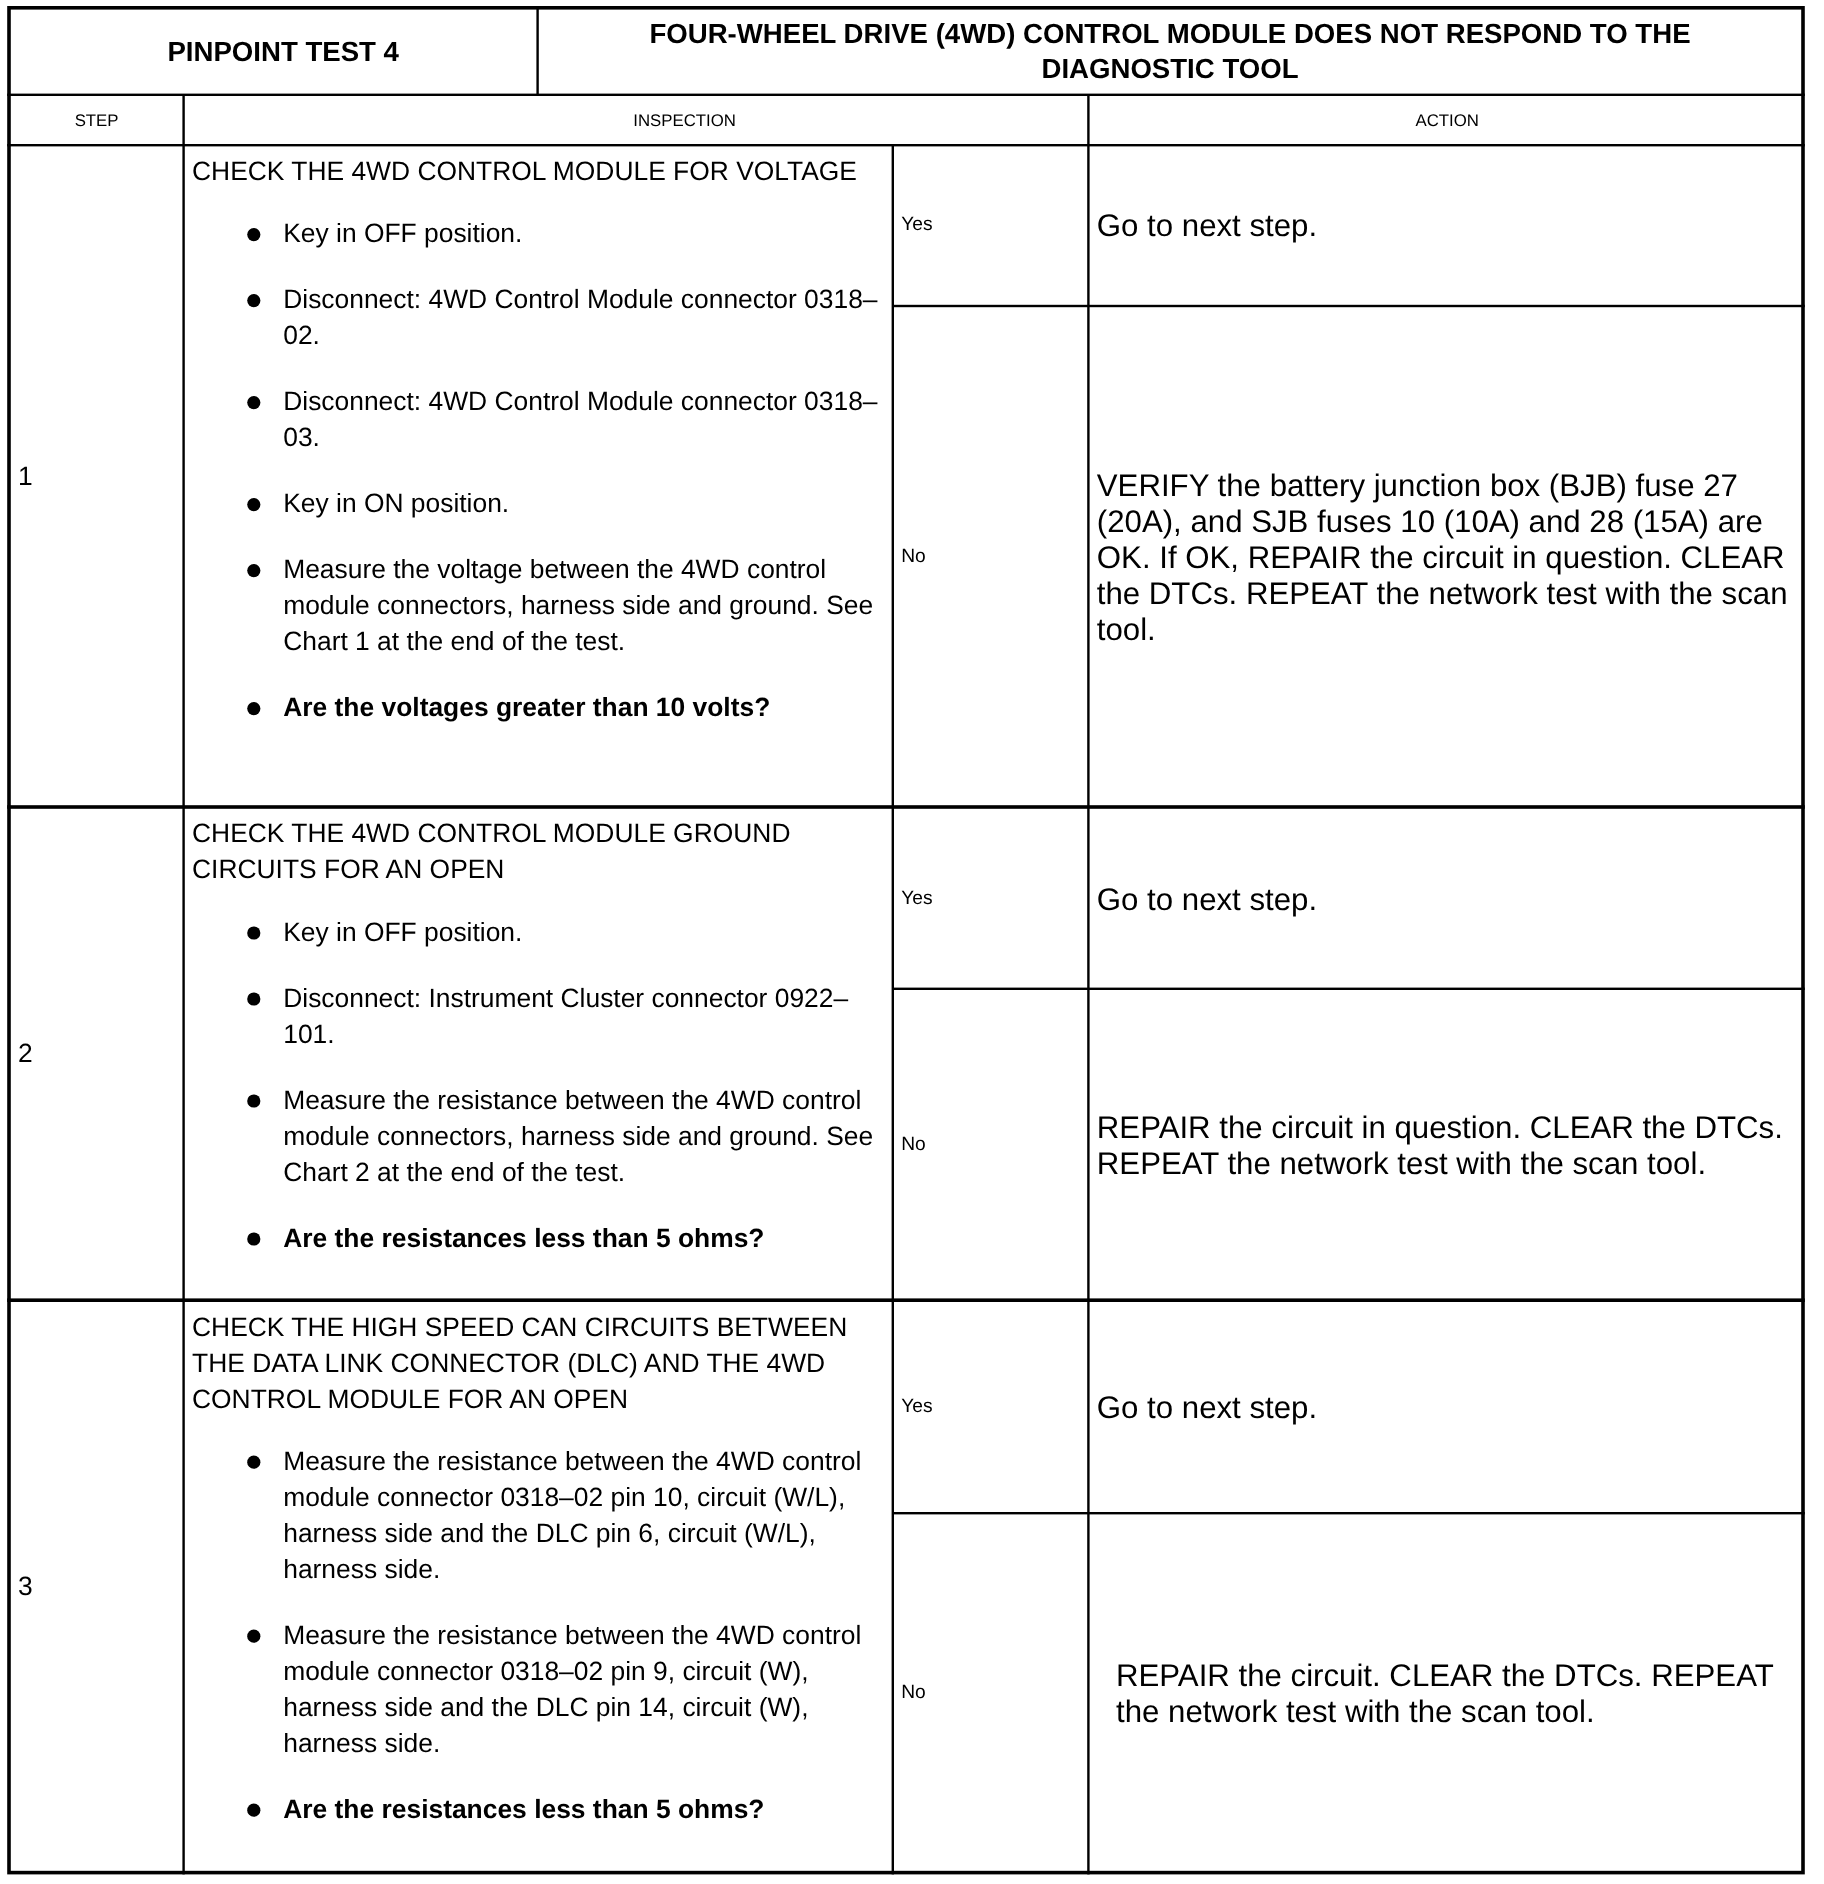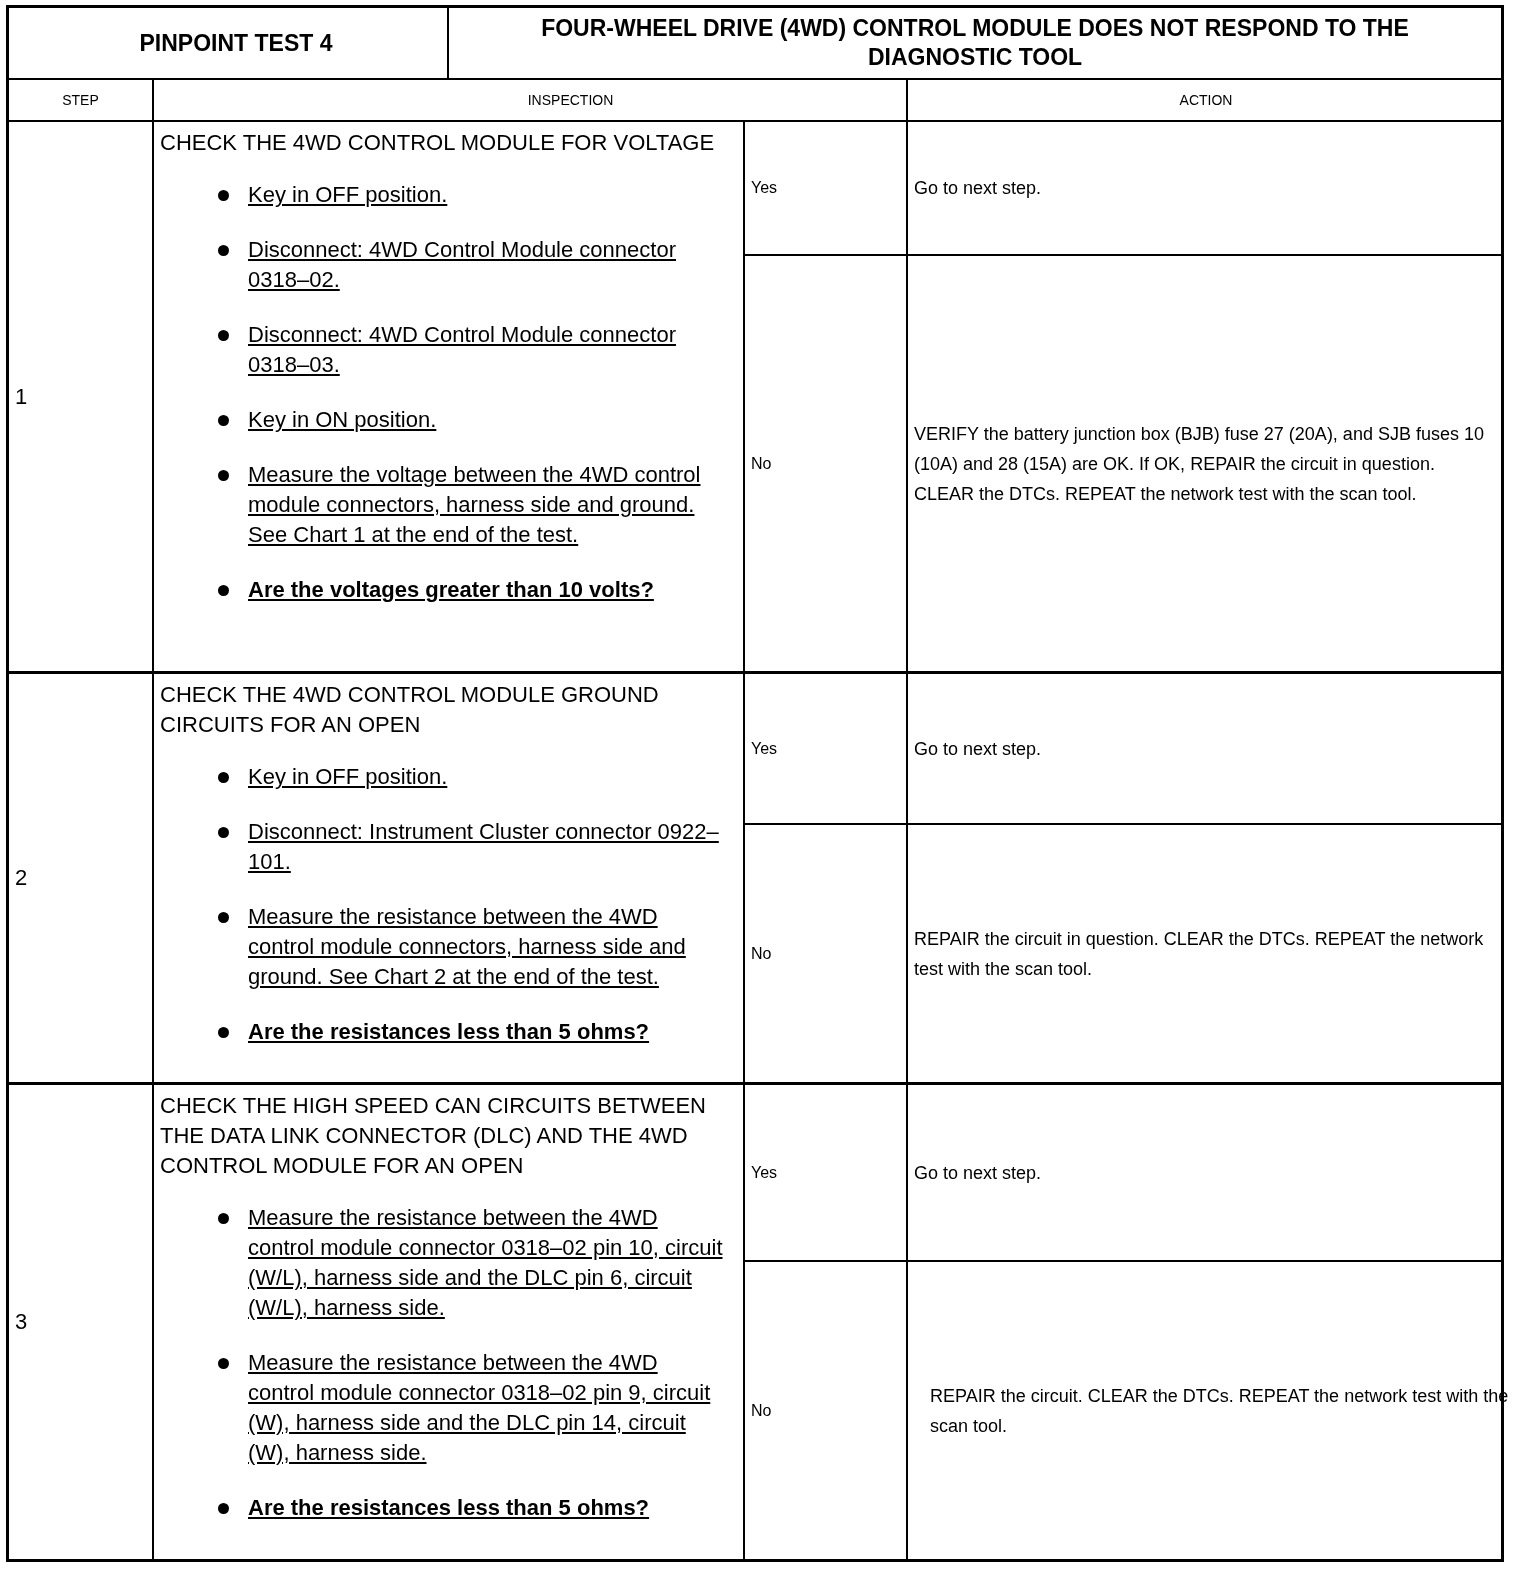--- a/index.html
+++ b/index.html
@@ -5,26 +5,26 @@
   html, body { margin: 0; padding: 0; background: #ffffff; }
   body { width: 1520px; height: 1570px; position: relative; font-family: "Liberation Sans", sans-serif; color: #000; }
   .frame { position: absolute; left: 6px; top: 5px; width: 1498px; height: 1557px; border: 3px solid #000; box-sizing: border-box; }
   .cell { position: absolute; box-sizing: border-box; }
   .hline { position: absolute; background: #000; }
   .vline { position: absolute; background: #000; }
   .hdr { font-weight: normal; font-size: 14px; text-align: center; display: flex; align-items: center; justify-content: center; line-height: 29px; }
   .title { font-size: 23px; font-weight: bold; }
   .insp { font-size: 22px; line-height: 30px; padding: 6px 6px 0 6px; }
   .insp .head { margin: 0 0 22px 0; text-transform: none; }
-  .insp ul { list-style: none; margin: 12px; padding: 0 0 0 42px; text-decoration: underline; }
+  .insp ul { list-style: none; margin: 0; padding: 0 0 0 42px; }
   .insp li { position: relative; padding-left: 34px; margin-bottom: 25px; }
   .insp li::before { content: ""; position: absolute; left: 4px; top: 10px; width: 11px; height: 11px; border-radius: 50%; background: #000; }
   .insp li.q { font-weight: bold; }
   .yn { font-size: 16px; display: flex; align-items: center; padding-left: 6px; }
-  .act { font-size: 18px; line-height: 30px; display: flex; align-items: center; padding-left: 6px; padding-right: 6px; }
+  .act { font-size: 26px; line-height: 30px; display: flex; align-items: center; padding-left: 6px; padding-right: 6px; }
   .stepnum { font-size: 22px; display: flex; align-items: center; padding-left: 6px; }
 </style>
 </head>
 <body>
 
 <div class="frame"></div>
 
 <div class="vline" style="left:447px; top:5px; width:2px; height:74px;"></div>
 <div class="hline" style="left:6px; top:78px; width:1498px; height:2px;"></div>
 <div class="hline" style="left:6px; top:120px; width:1498px; height:2px;"></div>

